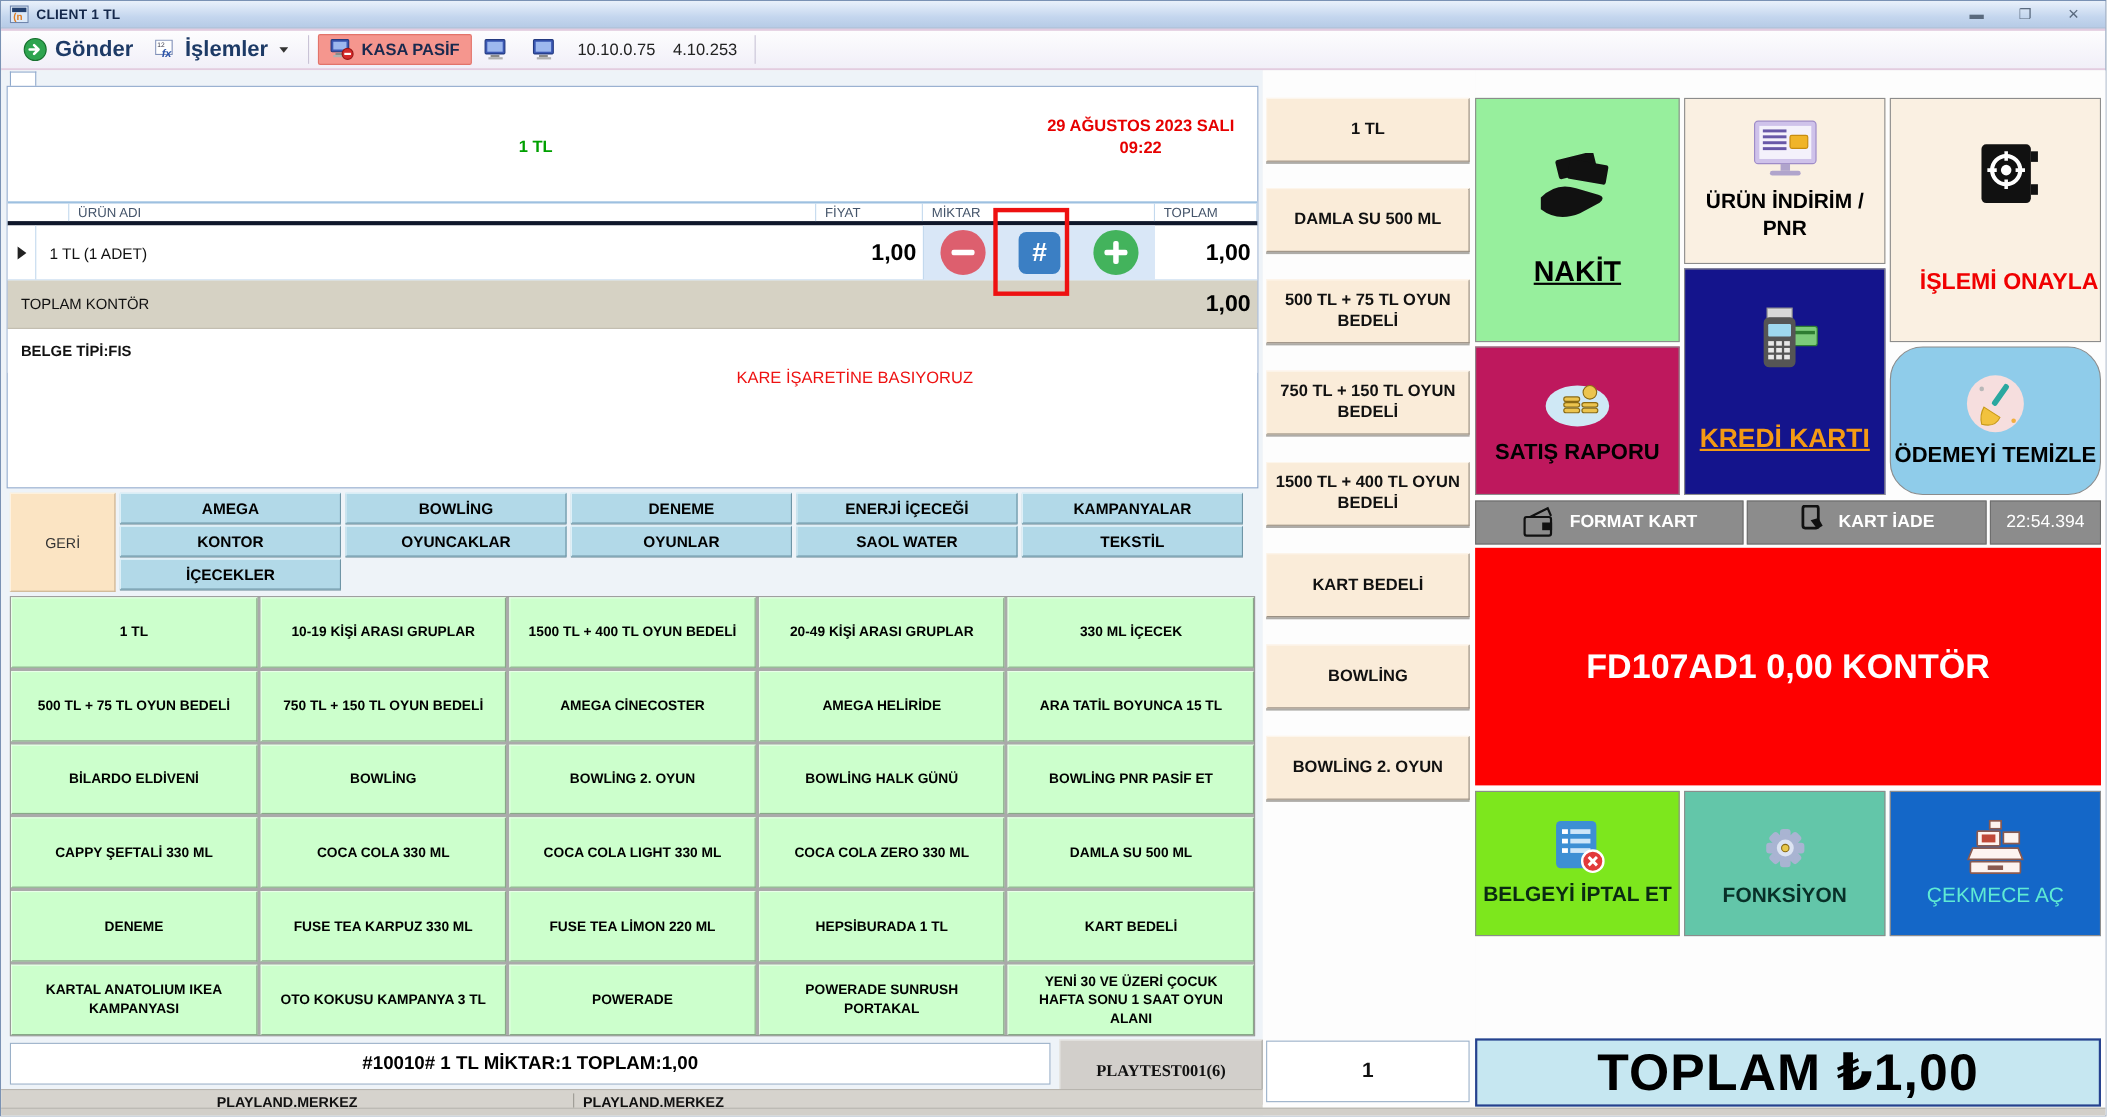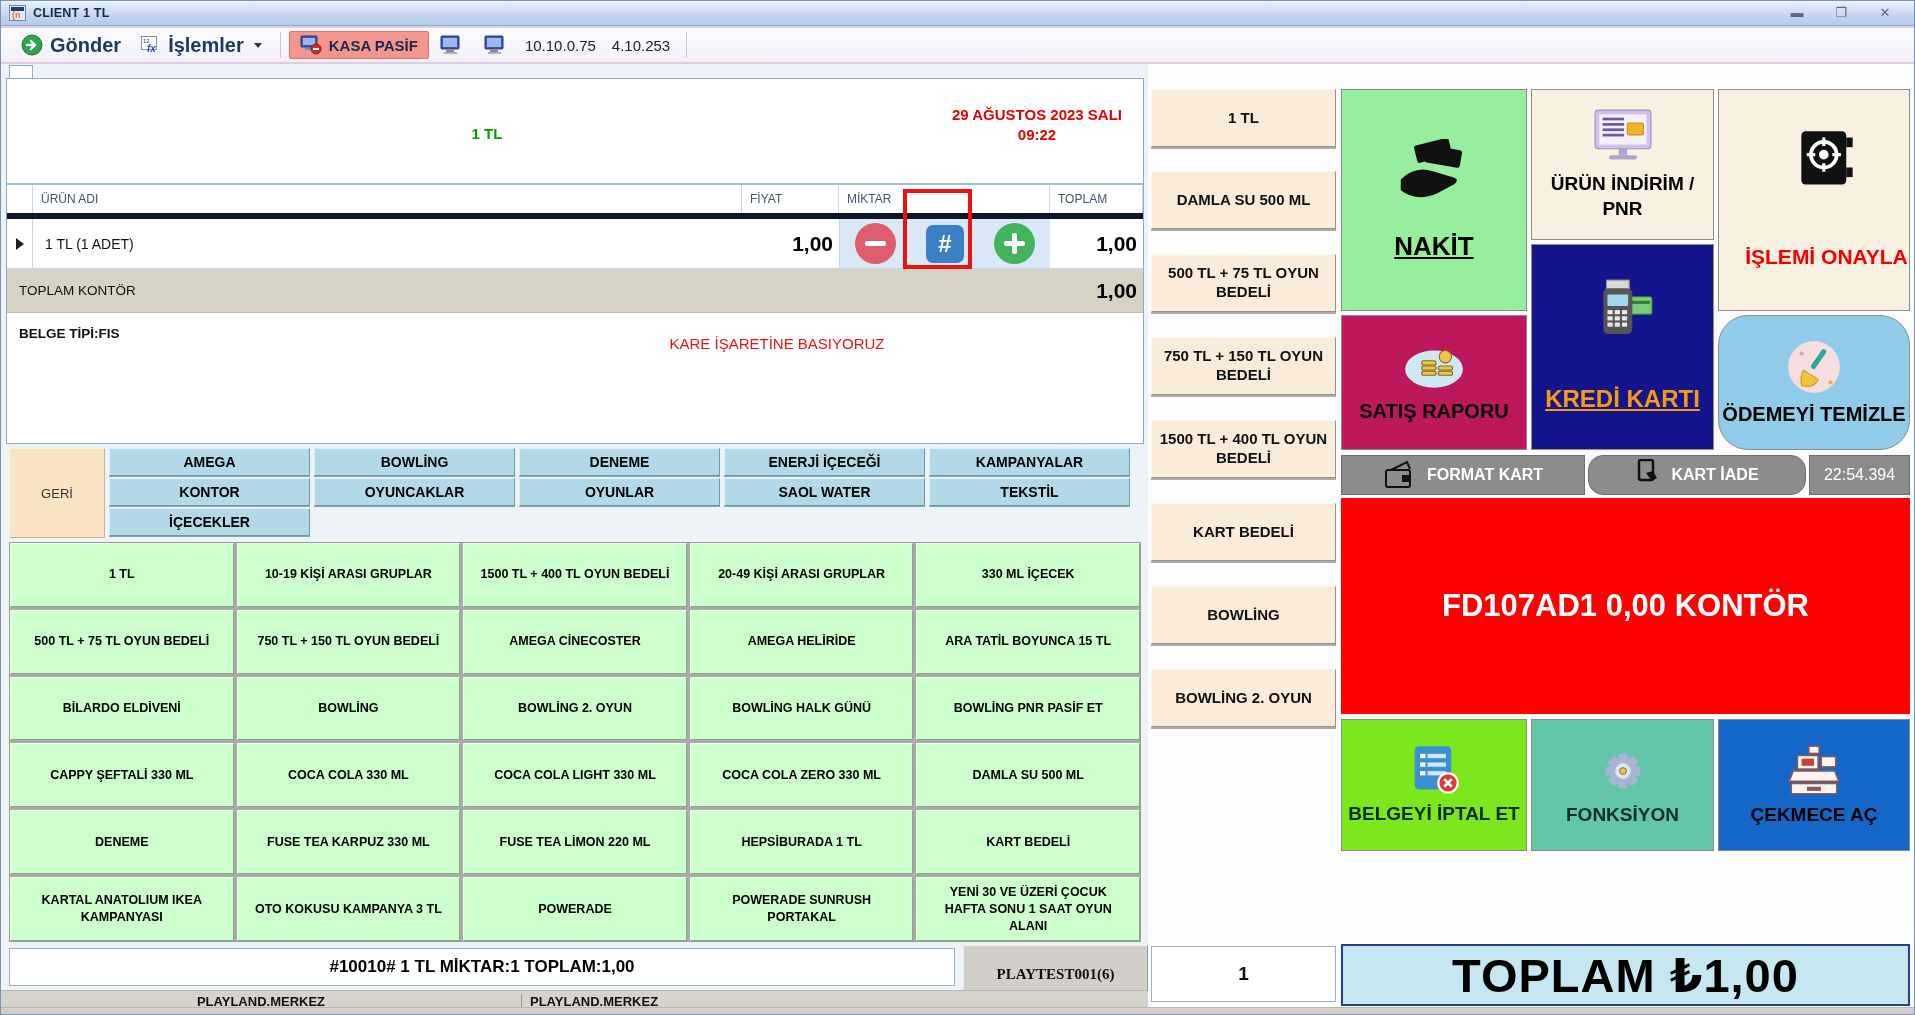--- a/index.html
+++ b/index.html
@@ -37,21 +37,21 @@
 
   
   .left-col { position:absolute; left:0; top:0; width:1147px; height:952px; background:#eef3f8; }
   .page-tab { position:absolute; left:8px; top:1px; width:24px; height:14px; background:#fff; border:1px solid #8fa9cc; border-bottom:none; }
   .doc-panel { position:absolute; left:5px; top:14px; width:1138px; height:366px; background:#fff; border:1px solid #8fa9cc; }
   .product-label { position:absolute; left:0; top:46px; width:960px; text-align:center; font-size:15px; font-weight:bold; color:#00a000; }
   .datetime { position:absolute; right:6px; top:26px; width:200px; text-align:center; color:#e60000; font-weight:bold; font-size:15px; line-height:20px; }
 
   .sale-table { position:absolute; left:0; top:104px; width:1136px; }
   .t-row { position:relative; display:flex; width:100%; }
-  .t-header { height:36px; border-top:2px solid #9dc0e0; border-bottom:6px solid #0f172a; background:#fff; }
+  .t-header { height:22px; border-top:2px solid #9dc0e0; border-bottom:4px solid #0f172a; background:#fff;padding-left:30px; }
   .t-header .t-cell { font-size:12px; color:#44546a; font-weight:normal; display:flex; align-items:center; padding-left:8px; border-right:1px solid #c3d9ee; }
   .t-cell.sel { width:26px; min-width:26px; padding-left:0; border-right:1px solid #c3d9ee; }
   .t-cell.name { flex:1; }
   .t-cell.fiyat { width:97px; min-width:97px; }
   .t-cell.miktar { width:211px; min-width:211px; }
   .t-cell.toplam { width:93px; min-width:93px; }
   .t-data { height:50px; background:#fff; border-bottom:1px solid #c3d9ee; }
   .t-data .t-cell { display:flex; align-items:center; }
   .t-data .name { font-size:14px; color:#111; padding-left:12px; }
   .num-val { width:100%; text-align:right; font-size:21px; font-weight:bold; color:#000; padding-right:6px; }
@@ -110,29 +110,29 @@
   .islemi-onayla .cap { font-size:21px; font-weight:bold; color:#f00000; line-height:1.35; margin-top:46px; }
   .kredi-karti { top:180px; height:206px; background:#14148c; }
   .kredi-karti .cap { font-size:24px; font-weight:bold; color:#f49a14; text-decoration:underline; line-height:1.45; margin-top:40px; }
   .satis-raporu { top:251px; height:135px; background:#be185d; }
   .satis-raporu .cap { font-size:20px; font-weight:bold; color:#000; line-height:1.3; }
   .odemeyi-temizle { top:251px; height:135px; background:#8fccea;border-radius:30px; }
   .odemeyi-temizle .cap { font-size:20px; font-weight:bold; color:#000; line-height:1.3; }
   .fmt-row { position:absolute; left:0; top:391px; width:569px; height:40px; display:flex; gap:3px; }
   .fmt-btn { background:#8c8c8c; border:1px solid #6e6e6e; display:flex; align-items:center; justify-content:center; gap:10px; color:#fff; font-size:16px; font-weight:bold; }
   .fmt-kart { width:244px; }
-  .kart-iade { width:218px;border-radius:15px; }
+  .kart-iade { width:218px; }
   .fmt-time { flex:1; background:#8c8c8c; border:1px solid #6e6e6e; display:flex; align-items:center; justify-content:center; color:#fff; font-size:16px; }
   .kontor-display { position:absolute; left:0; top:434px; width:569px; height:216px; background:#fe0000; display:flex; align-items:center; justify-content:center; color:#fff; font-size:31px; font-weight:bold; }
   .belgeyi-iptal { top:655px; height:132px; background:#7de71d; }
   .belgeyi-iptal .cap { font-size:19px; font-weight:bold; color:#0a2a12; line-height:1.3; }
   .fonksiyon { top:655px; height:132px; background:#63c6a9; }
   .fonksiyon .cap { font-size:19px; font-weight:bold; color:#083028; }
   .cekmece-ac { top:655px; height:132px; background:#1467c8; }
-  .cekmece-ac .cap { font-size:19px; font-weight:bold; color:#000000; }
+  .cekmece-ac .cap { font-size:19px; font-weight:normal; color:#5eead4; }
   .kullanici-cikisi { position:absolute; left:0; top:792px; width:569px; height:80px; background:#fe0000; border:2px solid #8c1010; display:flex; align-items:center; justify-content:center; }
   .kullanici-cikisi .cap { font-size:36px; font-weight:bold; color:#a6ff00; text-decoration:underline; letter-spacing:1px; }
   .toplam-box { position:absolute; left:0; top:880px; width:569px; height:62px; background:#c6e7f1; border:2px solid #26418e; display:flex; align-items:center; justify-content:center; }
   .toplam-box .cap { font-size:47px; font-weight:bold; color:#000; letter-spacing:1px; }
 
   .icon { display:inline-flex; align-items:center; justify-content:center; }
 </style>
 </head>
 <body>
 

